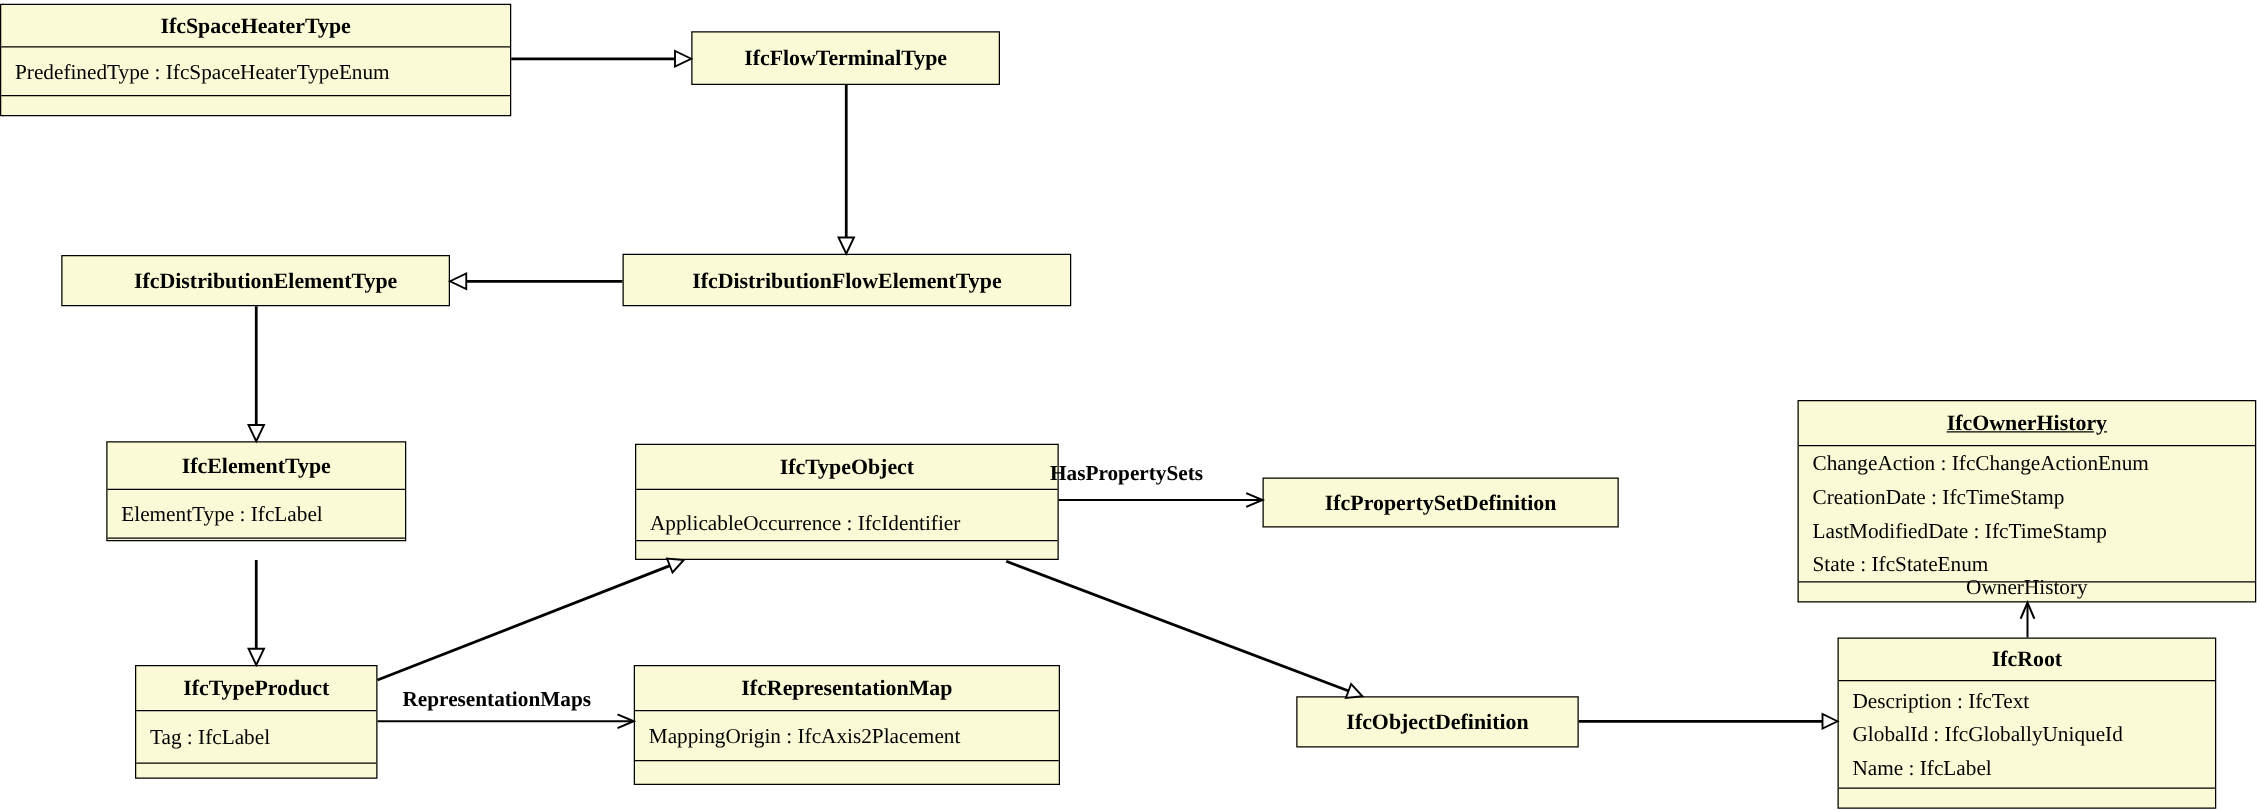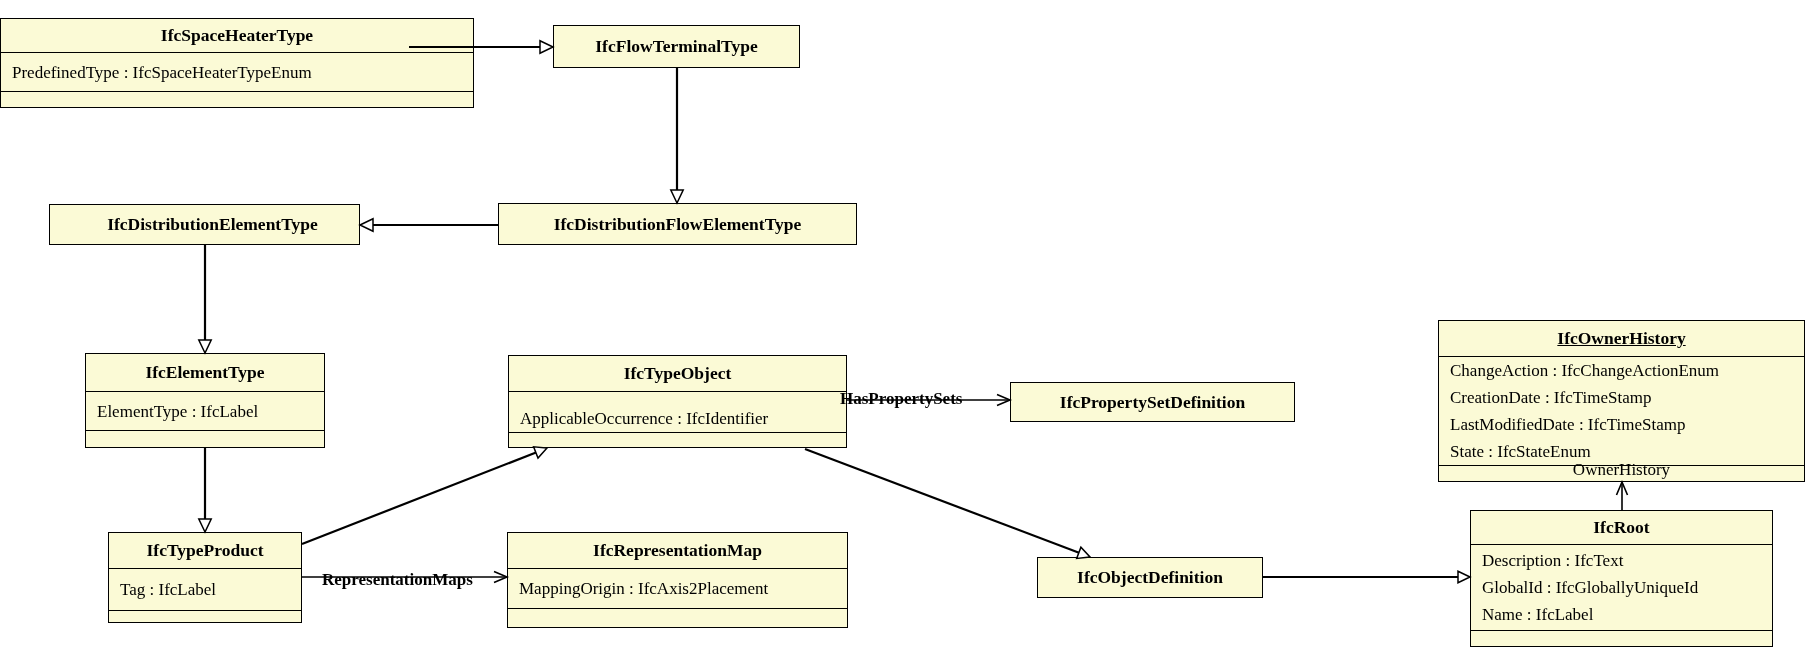--- a/index.html
+++ b/index.html
@@ -24,48 +24,48 @@
     flex:0 0 auto; white-space:nowrap;
   }
   .node .empty { border-top:1.4px solid #000; flex:1 1 auto; }
   .edges-layer { position:absolute; left:0; top:0; pointer-events:none; }
   .edges-layer line, .edges-layer polyline { stroke:#000; fill:none; }
   .edges-layer .gen-line { stroke-width:2.2; }
   .edges-layer .assoc-line { stroke-width:1.6; }
   .edges-layer polygon { fill:#ffffff; stroke:#000; stroke-width:1.5; }
   .edges-layer .open-head { stroke-width:1.6; }
   .edge-label { position:absolute; font-size:17px; white-space:nowrap; }
-  .edge-label.heavy { font-weight:bold;margin-top:20px; }
+  .edge-label.heavy { font-weight:bold; }
 </style>
 </head>
 <body>
 
 <div class="canvas">
 
-  <div class="node" style="left:0px;top:18px;width:474px;height:90px;">
+  <div class="node" style="left:0px;top:3px;width:409px;height:90px;">
     <div class="title" style="height:33px;">IfcSpaceHeaterType</div>
     <div class="attrs" style="height:38px;">
       <div>PredefinedType : IfcSpaceHeaterTypeEnum</div>
     </div>
     <div class="empty"></div>
   </div>
 
   <div class="node single" style="left:553px;top:25px;width:247px;height:43px;align-items:center;">
     <div class="title">IfcFlowTerminalType</div>
   </div>
 
   <div class="node single" style="left:49px;top:204px;width:311px;height:41px;padding-left:16px;">
     <div class="title">IfcDistributionElementType</div>
   </div>
 
   <div class="node single" style="left:498px;top:203px;width:359px;height:42px;">
     <div class="title">IfcDistributionFlowElementType</div>
   </div>
 
-  <div class="node" style="left:85px;top:353px;width:240px;height:95px;">
+  <div class="node" style="left:85px;top:353px;width:240px;height:80px;">
     <div class="title" style="height:37px;">IfcElementType</div>
     <div class="attrs" style="height:38px;">
       <div>ElementType : IfcLabel</div>
     </div>
     <div class="empty"></div>
   </div>
 
   <div class="node" style="left:508px;top:355px;width:339px;height:93px;">
     <div class="title" style="height:35px;">IfcTypeObject</div>
     <div class="attrs" style="height:40px;justify-content:flex-end;">

